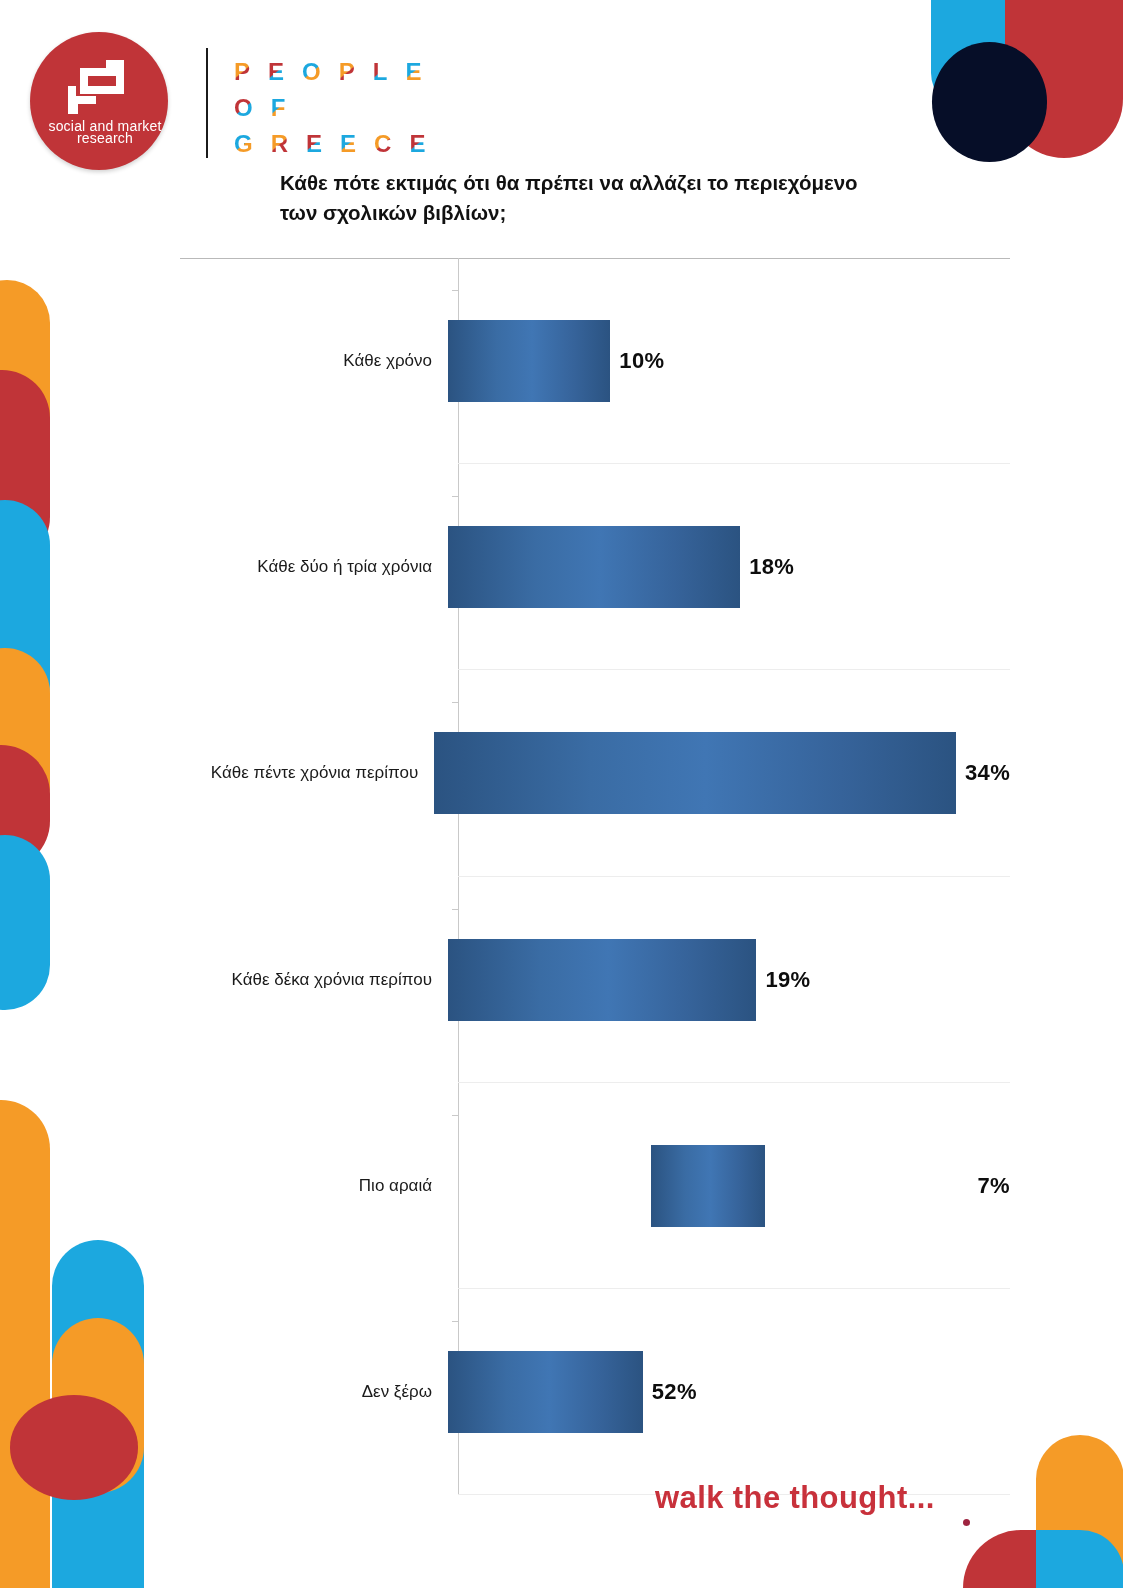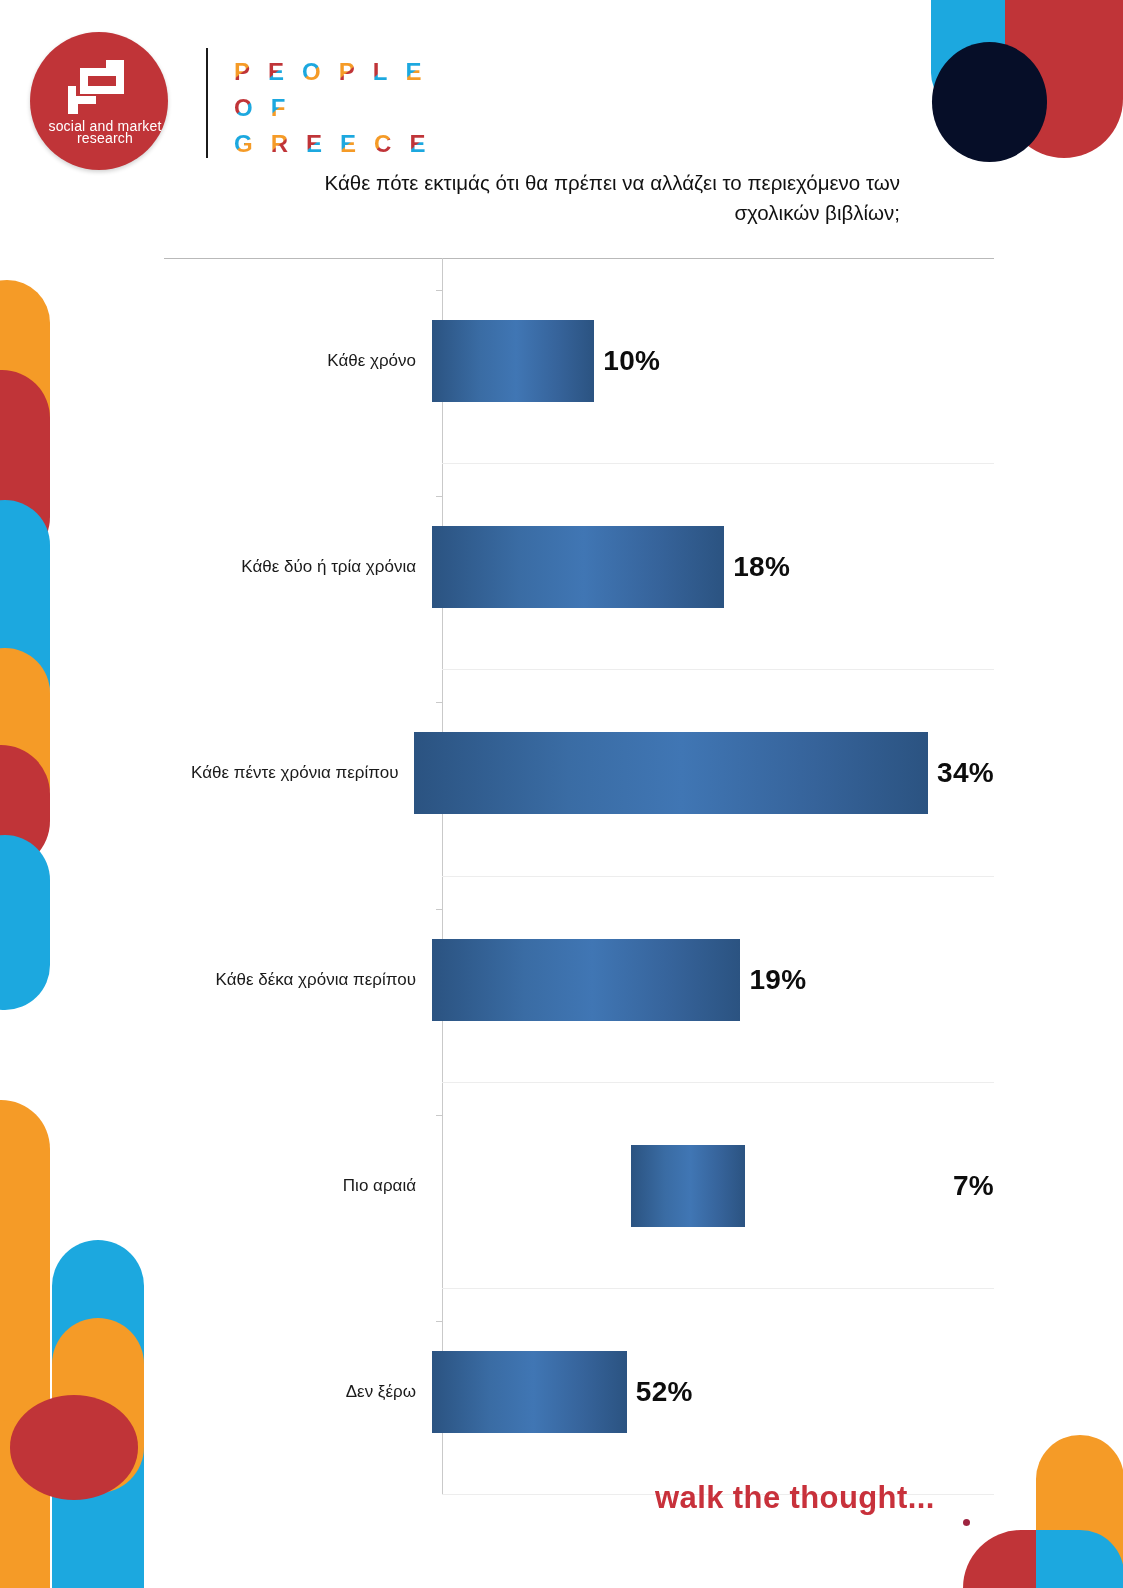--- a/index.html
+++ b/index.html
@@ -49,42 +49,42 @@
     position:absolute;left:12px;right:0;top:88px;text-align:center;color:#ffffff;
     font-size:14px;line-height:12px;letter-spacing:.2px;
   }
   .logo-divider{position:absolute;left:180px;top:28px;width:2px;height:110px;background:#1b1b1b;}
   .wordmark{position:absolute;left:208px;top:40px;}
   .wm-row{display:flex;gap:17px;margin-bottom:12px;}
   .wm-l{font-size:24px;font-weight:700;letter-spacing:1px;line-height:24px;}
 
   
   .title{
-    position:absolute;left:280px;top:168px;width:620px;text-align:right;
-    font-size:20.5px;font-weight:400;color:#111;line-height:30px;
-  }
-
-  
-  .chart{position:absolute;left:164px;top:250px;width:830px;height:1245px;}
+    position:absolute;left:280px;top:168px;width:620px;text-align:left;
+    font-size:20.5px;font-weight:700;color:#111;line-height:30px;
+  }
+
+  
+  .chart{position:absolute;left:180px;top:250px;width:830px;height:1245px;}
   .top-rule{position:absolute;left:0;top:8px;width:830px;height:1px;background:#b9b9b9;}
   .axis{position:absolute;left:278px;top:8px;width:1px;height:1237px;background:#c9c9c9;}
   .grid{position:absolute;left:278px;width:552px;height:1px;background:#ededed;}
   .tick{position:absolute;left:272px;width:7px;height:1px;background:#c9c9c9;}
 
   .row{position:absolute;left:0;width:830px;height:82px;display:flex;align-items:center;}
   .row-label{
     width:268px;text-align:right;padding-right:16px;box-sizing:border-box;
     font-size:17px;color:#1a1a1a;
   }
   .bar{
     height:82px;
     background:linear-gradient(90deg,#2B5381 0%,#3A6CA4 30%,#4076B4 52%,#36639A 78%,#2B5381 100%);
   }
   .bar-value{
-    margin-left:9px;font-size:28px;font-weight:700;color:#0d0d0d;letter-spacing:.3px;white-space:nowrap;
+    margin-left:9px;font-size:22px;font-weight:700;color:#0d0d0d;letter-spacing:.3px;white-space:nowrap;
   }
 
   
   .note{
     position:absolute;left:740px;top:300px;width:282px;
     border:2.5px dashed #3C79BE;box-sizing:border-box;padding:9px 11px 11px 11px;
     font-size:14.6px;line-height:22px;color:#151515;text-align:justify;
   }
 
   

